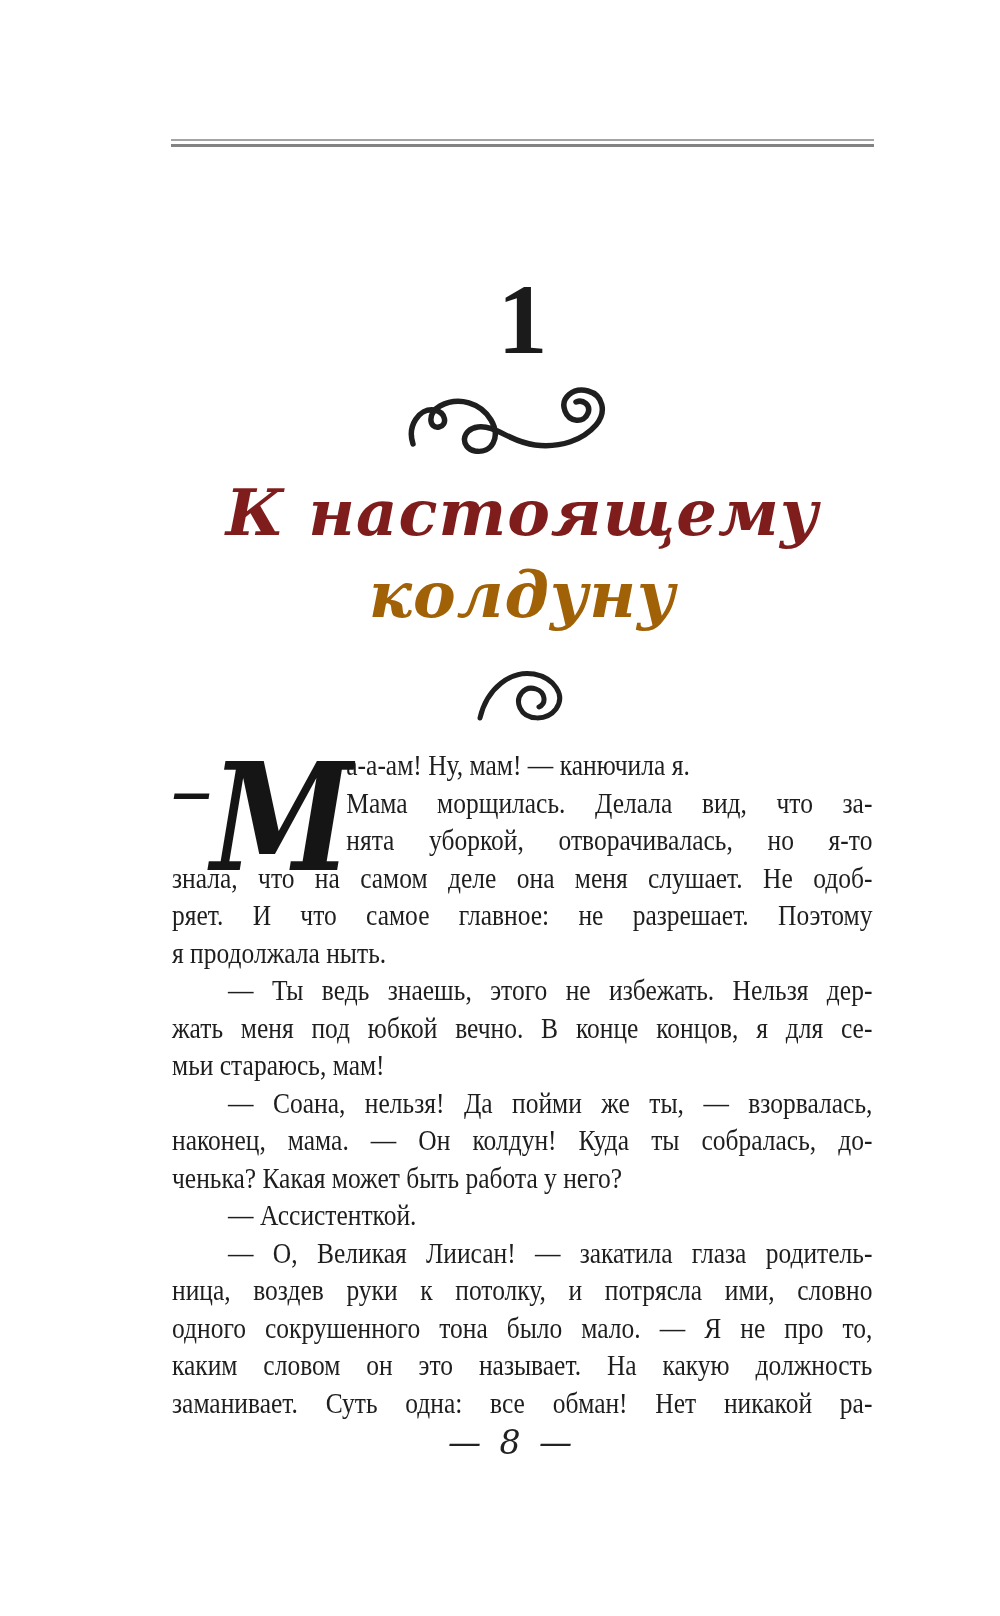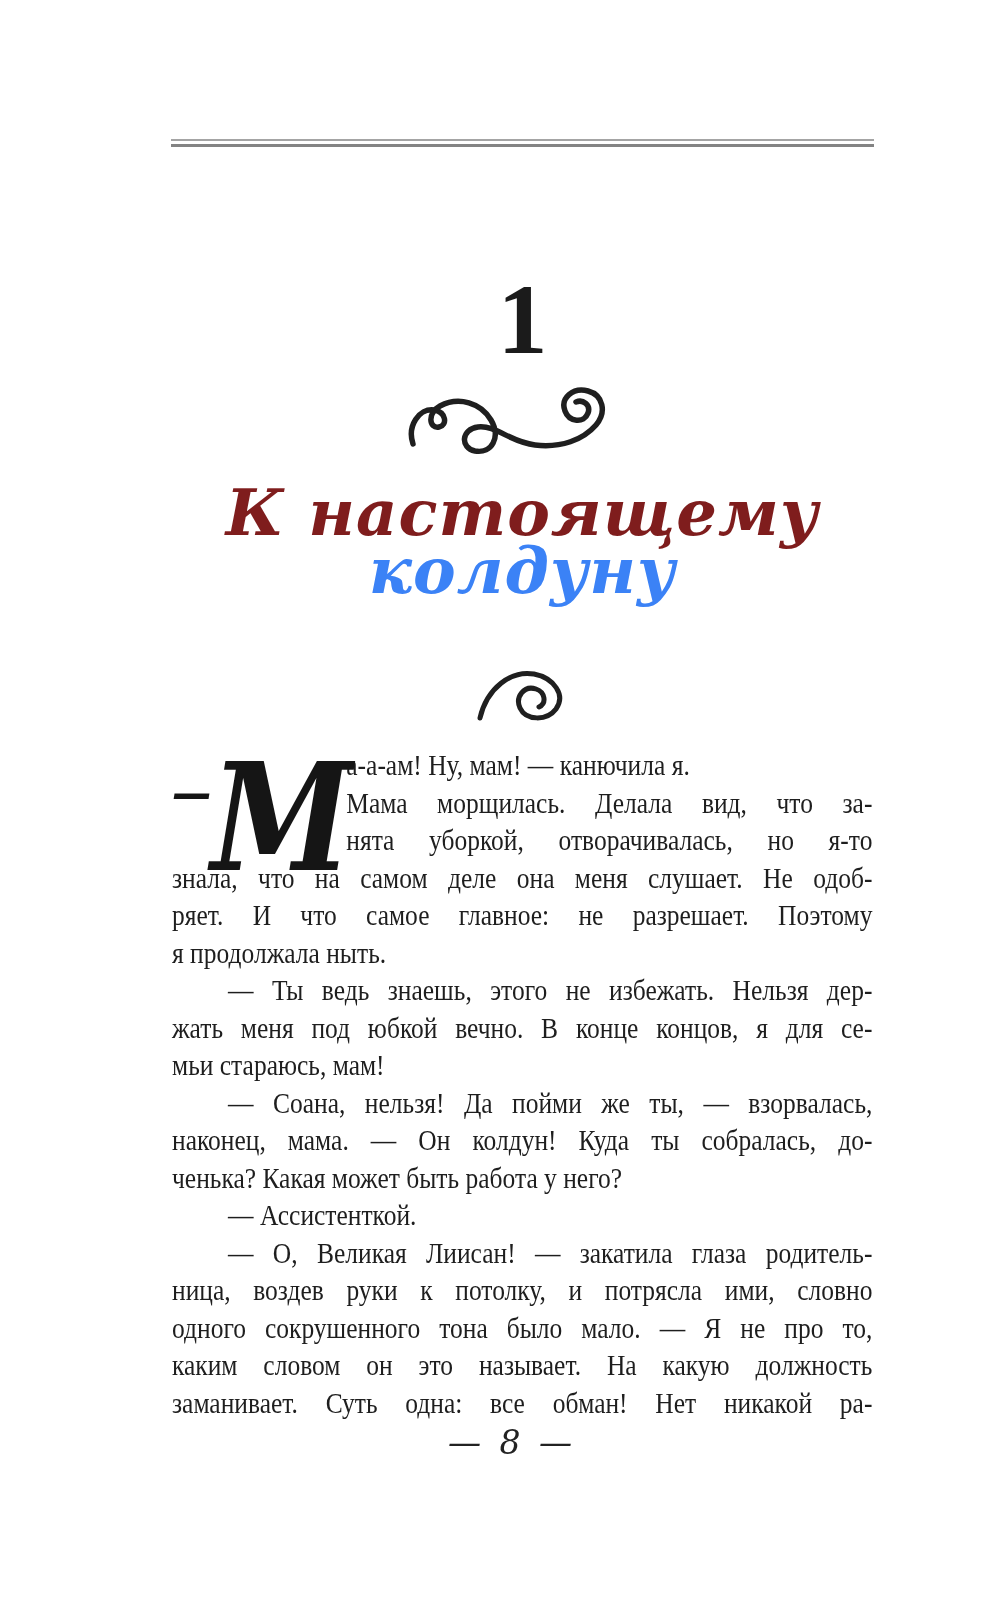--- a/index.html
+++ b/index.html
@@ -11,22 +11,22 @@
   .rule-thin{top:139px;height:2px;background:#a4a4a4;}
   .rule-thick{top:144px;height:3px;background:#838383;}
 
   
   .head-col{position:absolute;left:171px;width:703px;text-align:center;}
   .chapter-num{top:270px;font-size:100px;line-height:1;font-weight:bold;color:#1b1b1b;
                font-family:"Liberation Serif",serif;}
   .flourish-top{top:380px;}
   .title-line1{top:474px;font-family:"DejaVu Serif",serif;font-style:italic;font-weight:bold;
                font-size:64px;line-height:78px;color:#7f1d1d;letter-spacing:1px;}
-  .title-line2{top:532px;font-family:"DejaVu Serif",serif;font-style:italic;font-weight:bold;
-               font-size:64px;line-height:78px;color:#3b82f6;letter-spacing:1px;}
+  .title-line2{top:556px;font-family:"DejaVu Serif",serif;font-style:italic;font-weight:bold;
+               font-size:64px;line-height:78px;color:#a16207;letter-spacing:1px;}
   .flourish-bottom{top:658px;}
 
   
   .body-block{position:absolute;left:172px;top:746px;width:824px;
               transform:scaleX(0.85);transform-origin:0 0;}
   .ln{font-size:30px;line-height:37.5px;text-align:justify;text-align-last:justify;
       color:#1e1e1e;}
   .ln.end{text-align:left;text-align-last:left;}
   .ln.ind{text-indent:66px;}
 

